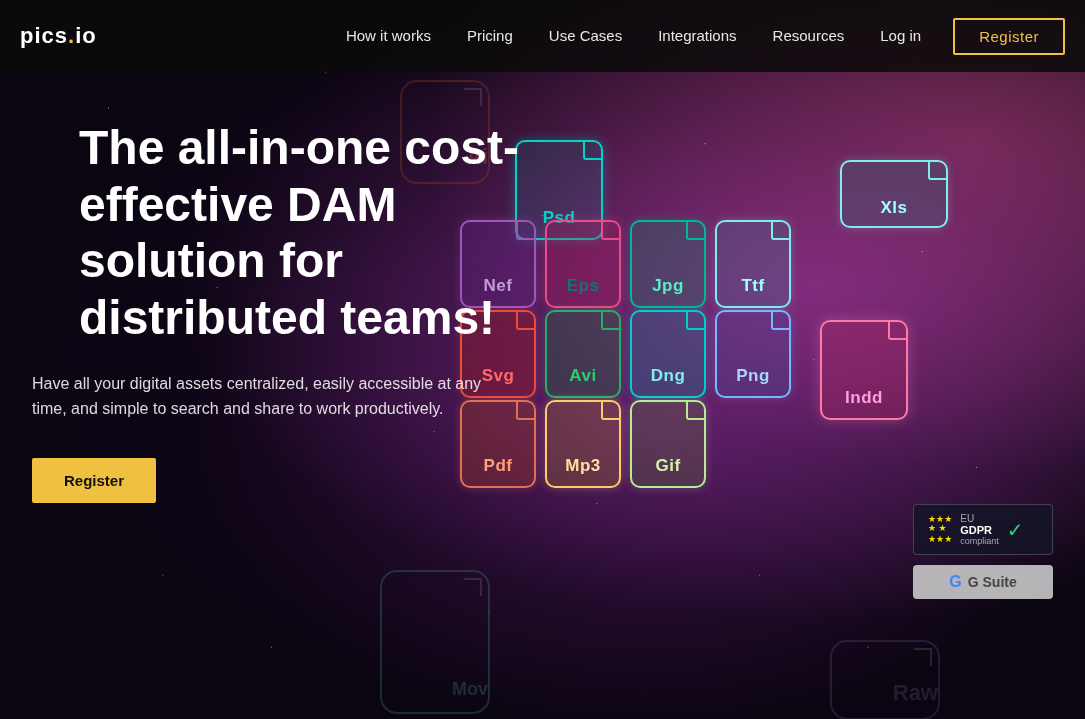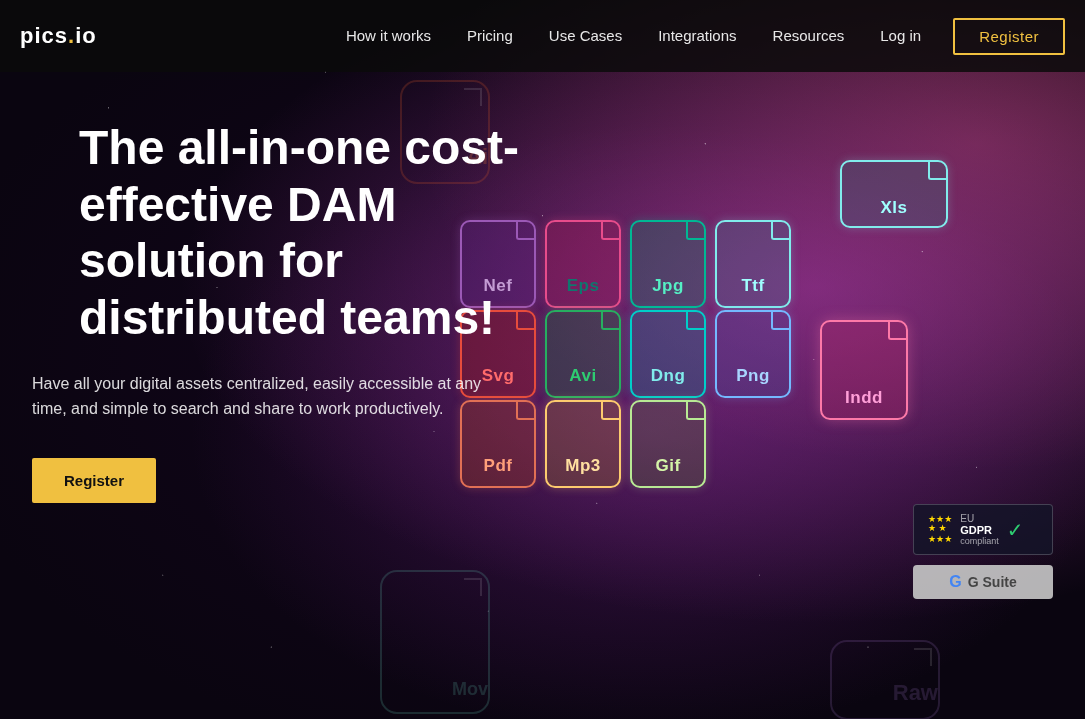--- a/index.html
+++ b/index.html
@@ -492,20 +492,24 @@
     </div>
     <div class="ghost-icon ghost-mov">
       <span class="fold" style="border-color:rgba(100,200,180,0.2)"></span>
       <span>Mov</span>
     </div>
     <div class="ghost-icon ghost-raw">
       <span class="fold" style="border-color:rgba(200,150,255,0.15)"></span>
       <span>Raw</span>
     </div>
 
+    <div class="file-icon icon-psd">
+      <span class="fold"></span>
+      <span>Psd</span>
+    </div>
 
     <div class="file-icon icon-nef">
       <span class="fold"></span>
       <span>Nef</span>
     </div>
 
     <div class="file-icon icon-eps">
       <span class="fold"></span>
       <span>Eps</span>
     </div>

